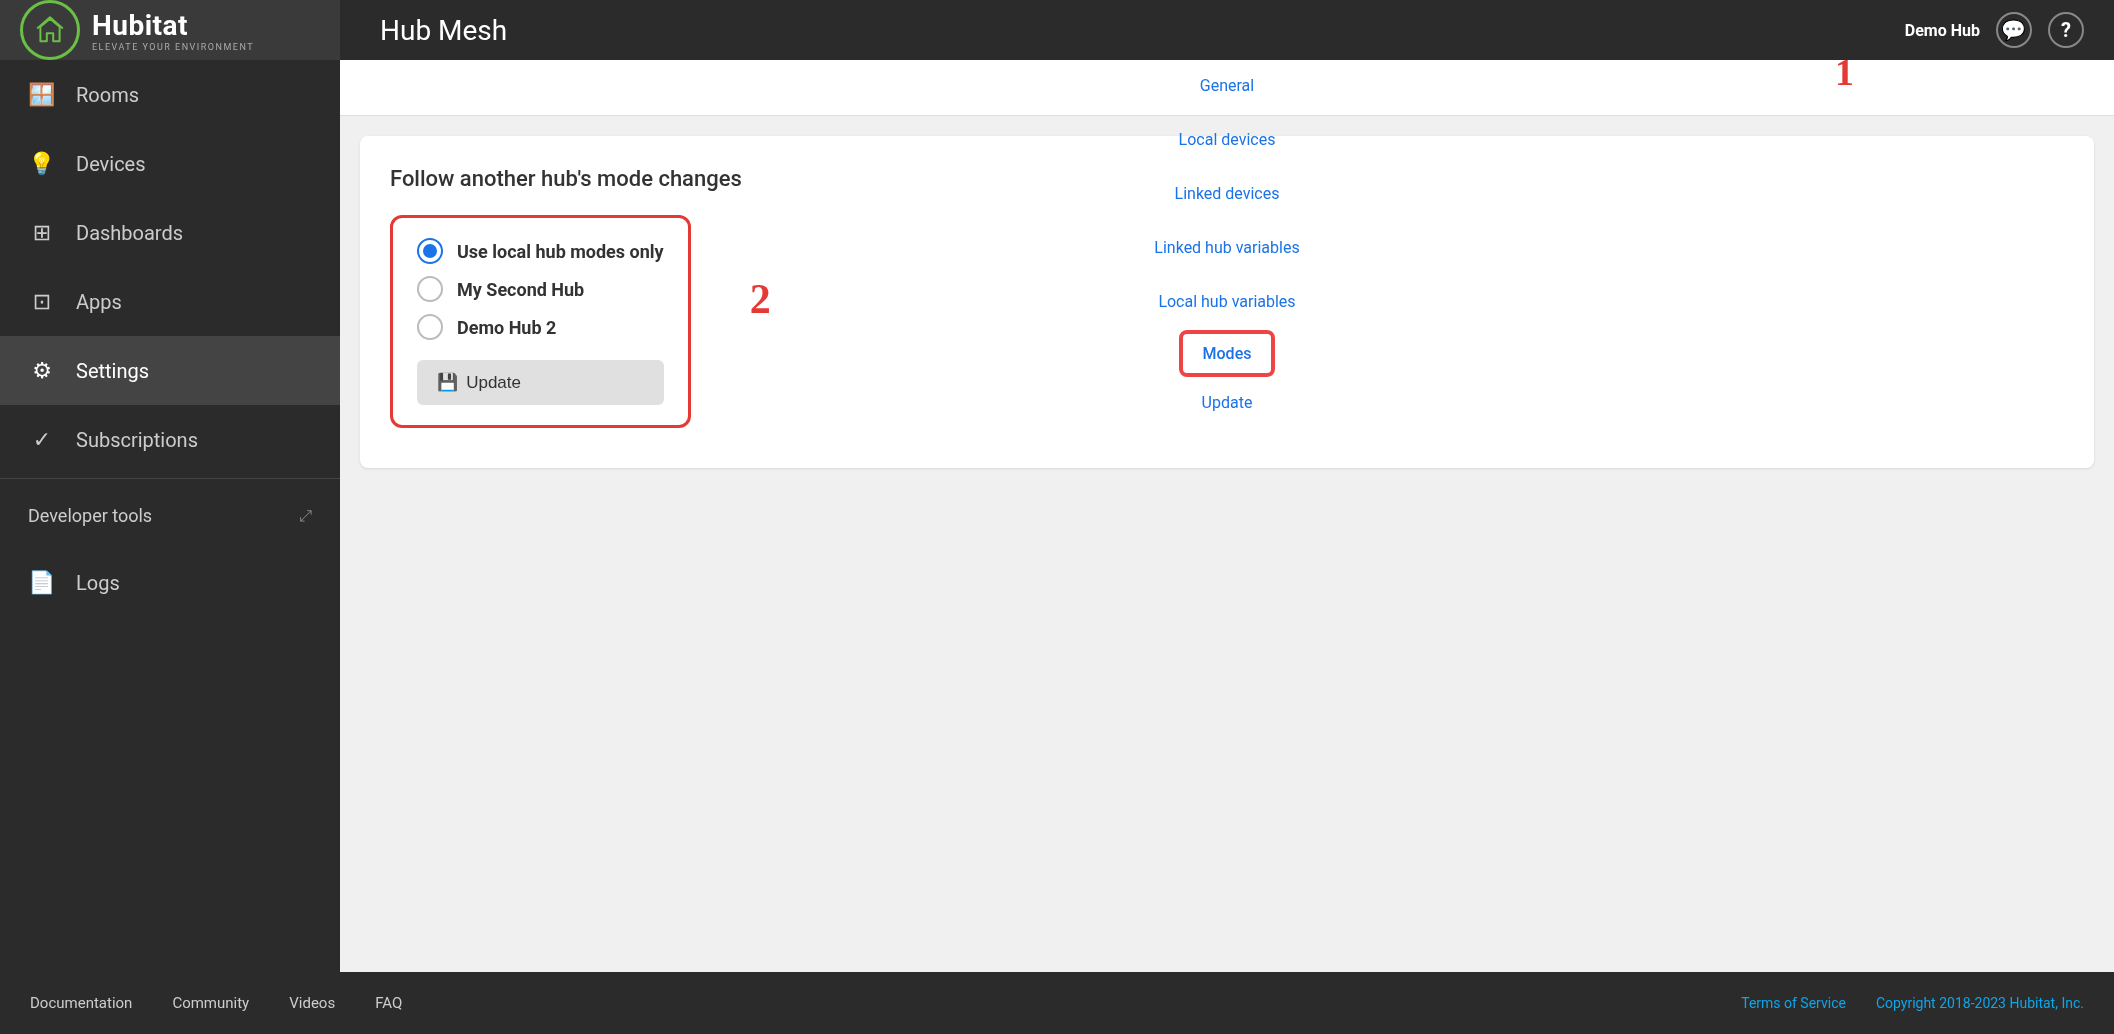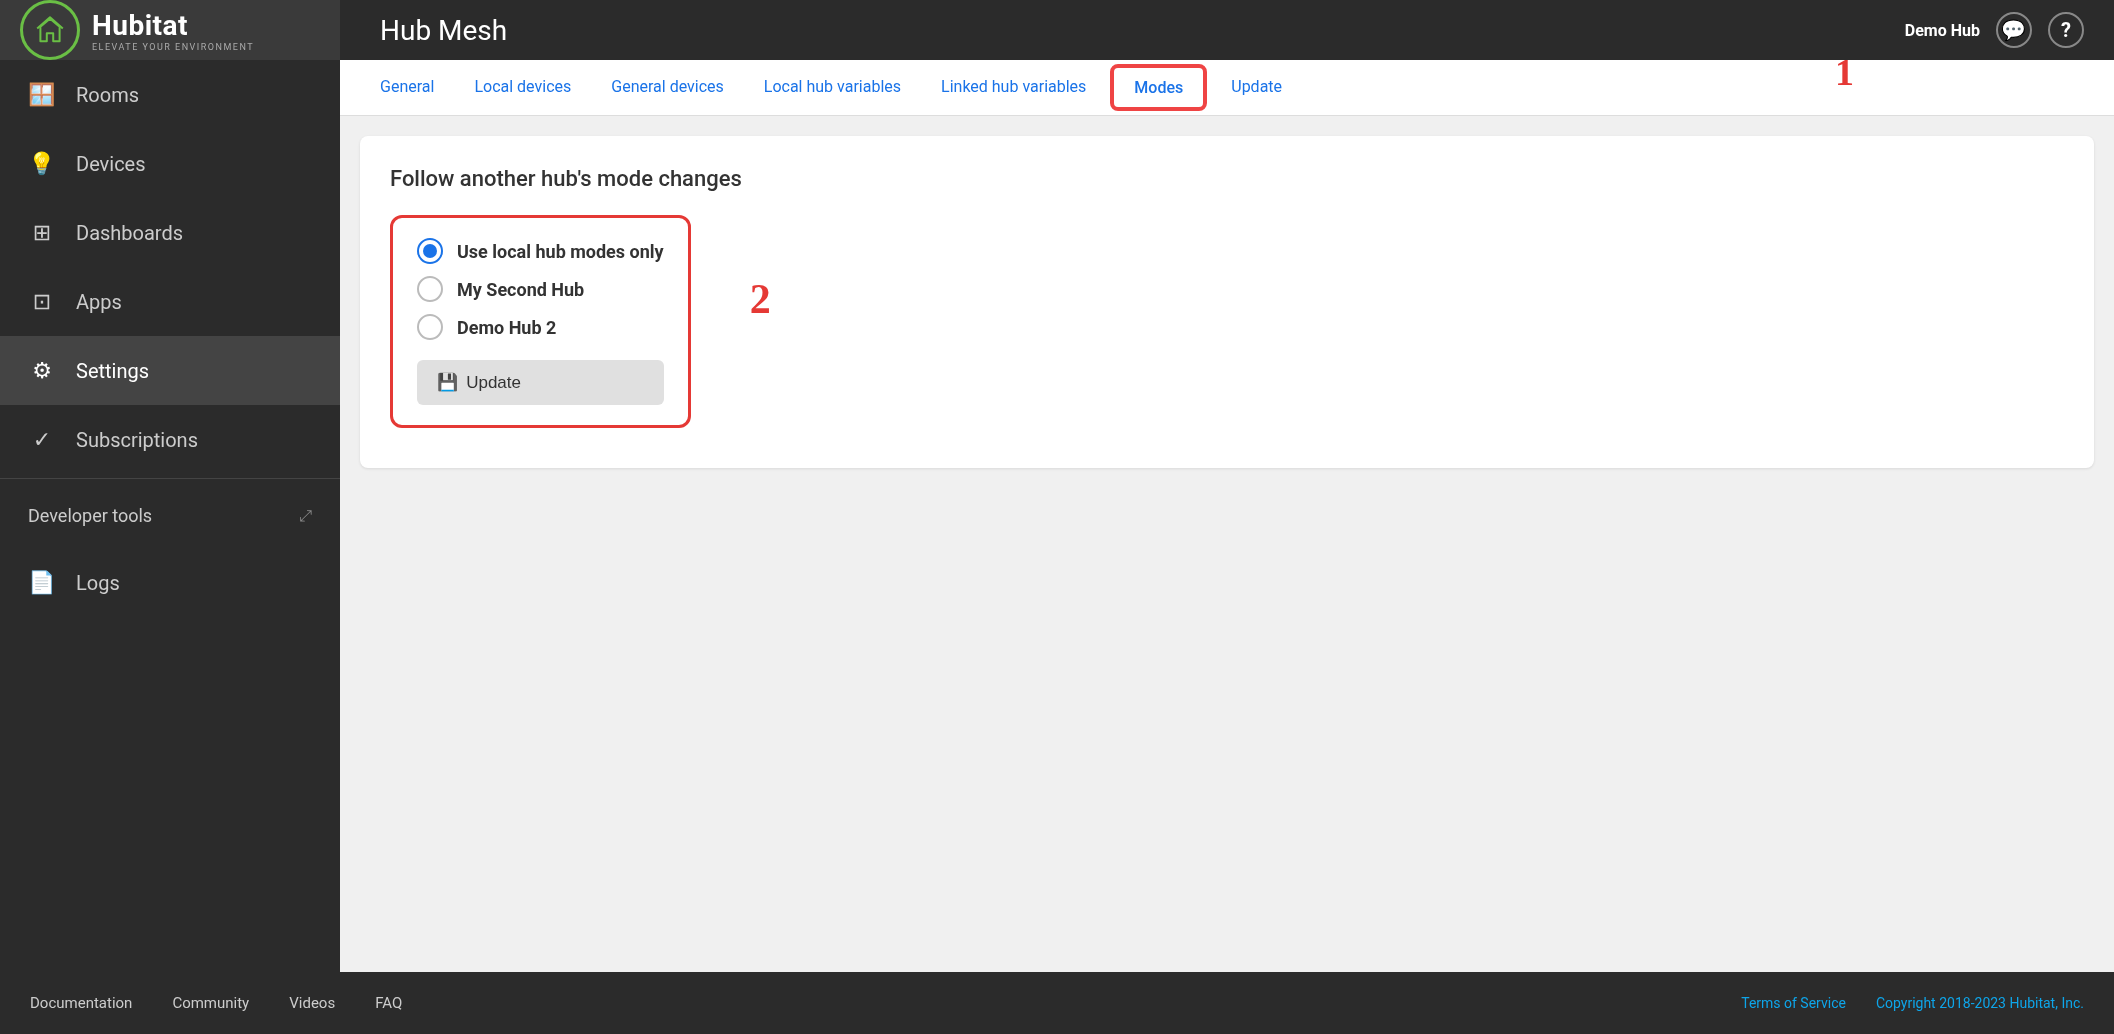--- a/index.html
+++ b/index.html
@@ -233,21 +233,21 @@
       pointer-events: none;
     }
     .annotation-2 {
       position: absolute;
       color: #e53935;
       font-size: 42px;
       font-weight: 900;
       font-family: 'Georgia', serif;
       pointer-events: none;
     }
-    .tabs-wrapper { position: relative; }
+    .tabs-wrapper { position: relative; flex-direction: column; }
 
     
     .page-footer {
       background: #2b2b2b;
       height: 62px;
       display: flex;
       align-items: center;
       padding: 0 30px;
       gap: 40px;
       flex-shrink: 0;
@@ -329,23 +329,23 @@
       <span class="icon">📄</span>
       <span class="label">Logs</span>
     </div>
   </nav>
 
   <div class="content-area">
 
     <div class="tabs-bar tabs-wrapper" style="position:relative;">
       <a class="tab-item">General</a>
       <a class="tab-item">Local devices</a>
-      <a class="tab-item">General devices</a>
+      <a class="tab-item">Linked devices</a>
+      <a class="tab-item">Linked hub variables</a>
       <a class="tab-item">Local hub variables</a>
-      <a class="tab-item">Linked hub variables</a>
       <a class="tab-item highlighted-tab active">Modes</a>
       <a class="tab-item">Update</a>
 
       <span class="annotation-1" style="right: 260px; top: -10px; font-size: 38px;">1</span>
     </div>
 
     <div class="content-panel">
       <div class="card">
         <div class="card-title">Follow another hub's mode changes</div>
 

